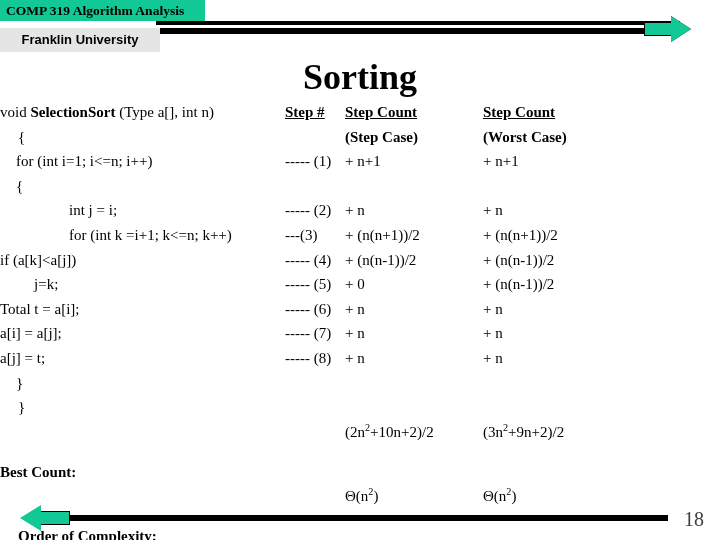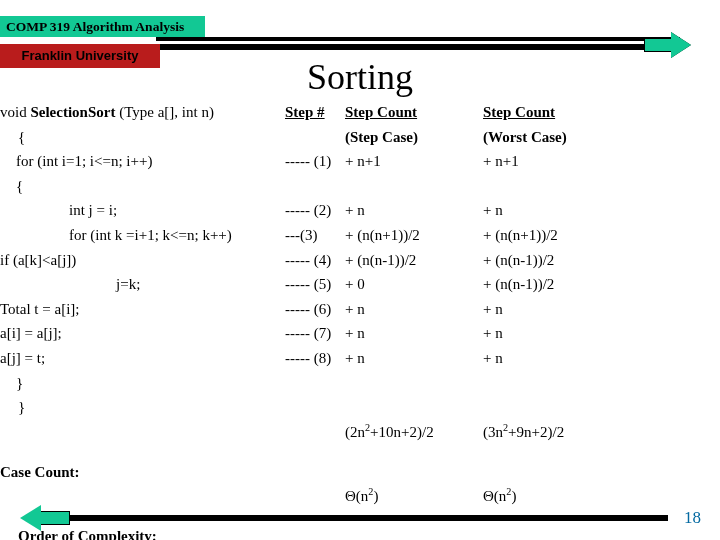--- a/index.html
+++ b/index.html
@@ -11,21 +11,21 @@
     height: 540px;
     background: #ffffff;
     font-family: "Liberation Serif", "DejaVu Serif", serif;
     overflow: hidden;
     position: relative;
   }
 
   
   #banner-area {
     position: absolute;
-    left: 0; top: 16px;
+    left: 0; top: 0;
     width: 672px; height: 56px;
   }
   .course-chip {
     position: absolute;
     left: 0; top: 0;
     width: 205px; height: 21px;
     background: #12C894;
     color: #000000;
     font-family: "Liberation Serif", "DejaVu Serif", serif;
     font-weight: bold;
@@ -45,21 +45,21 @@
   .rule-bottom {
     position: absolute;
     left: 0px; top: 28px;
     width: 680px; height: 6px;
     background: #000000;
   }
   .univ-chip {
     position: absolute;
     left: 0px; top: 28px;
     width: 160px; height: 24px;
-    background: #b91c1c;
+    background: #e5e5e5;
     color: #000000;
     font-family: "Liberation Sans", "DejaVu Sans", sans-serif;
     font-weight: bold;
     font-size: 13px;
     line-height: 24px;
     text-align: center;
     box-sizing: border-box;
     white-space: nowrap;
   }
   .arrow-right {
@@ -98,21 +98,21 @@
   
   #slide-title {
     position: absolute;
     left: 0; top: 56px;
     width: 720px;
     text-align: center;
     font-family: "Liberation Serif", "DejaVu Serif", serif;
     font-size: 36px;
     line-height: 42px;
     color: #000000;
-    font-weight: normal;
+    font-weight: bold;
   }
 
   
   #body-grid {
     position: absolute;
     left: 0; top: 100px;
     width: 720px;
     font-family: "Liberation Serif", "DejaVu Serif", serif;
     font-size: 15px;
     color: #000000;
@@ -141,21 +141,21 @@
   .hdr-plain { font-weight: bold; }
 
   .bold { font-weight: bold; margin-top: 40px; }
 
   
   .ind0 { padding-left: 0px;  display: inline-block; }
   .ind1 { padding-left: 18px; display: inline-block; }
   .ind2 { padding-left: 16px; display: inline-block; }
   .ind3 { padding-left: 69px; display: inline-block; }
   .ind4 { display: inline-block; }
-  .ind5 { padding-left: 116px; display: inline-block; }
+  .ind5 { padding-left: 34px; display: inline-block; }
 
   .row-total td { padding-top: 10px; }
 
   .center-cell { text-align: center; }
 
   
   #footer-area {
     position: absolute;
     left: 0; top: 496px;
     width: 720px; height: 44px;
@@ -185,22 +185,22 @@
     left: 2px; top: -2px;
     width: 0; height: 0;
     border-top: 13px solid transparent;
     border-bottom: 13px solid transparent;
     border-right: 21px solid #12C894;
   }
   #page-number {
     position: absolute;
     left: 684px; top: 508px;
     font-family: "Liberation Serif", "DejaVu Serif", serif;
-    font-size: 17px;
-    color: #0369a1;
+    font-size: 20px;
+    color: #404040;
   }
   sup { font-size: 0.68em; vertical-align: super; line-height: 0; }
 </style>
 </head>
 <body>
 
 <div id="banner-area">
   <div class="course-chip">COMP 319  Algorithm Analysis</div>
   <div class="rule-top"></div>
   <div class="rule-bottom"></div>
@@ -306,21 +306,21 @@
 
       <tr>
         <td class="col-code"><span class="ind1">}</span></td>
         <td class="col-step"></td>
         <td class="col-best"></td>
         <td class="col-worst"></td>
       </tr>
 
       <tr class="row-total">
         <td class="col-code">
-          <span class="ind0 bold">Case Count:</span>
+          <span class="ind0 bold">Best Count:</span>
         </td>
         <td class="col-step"></td>
         <td class="col-best center-cell">
           <span>(2n</span><sup>2</sup><span>+10n+2)/2</span>
         </td>
         <td class="col-worst center-cell">
           <span>(3n</span><sup>2</sup><span>+9n+2)/2</span>
         </td>
       </tr>
 

